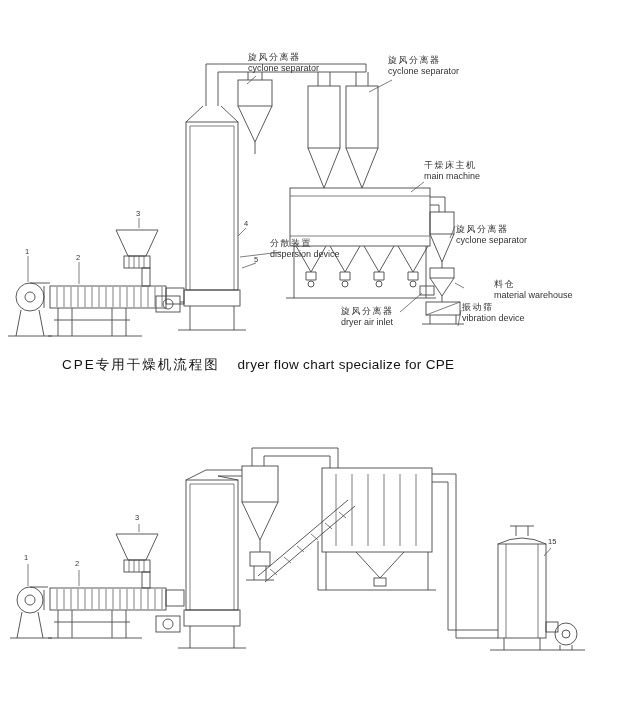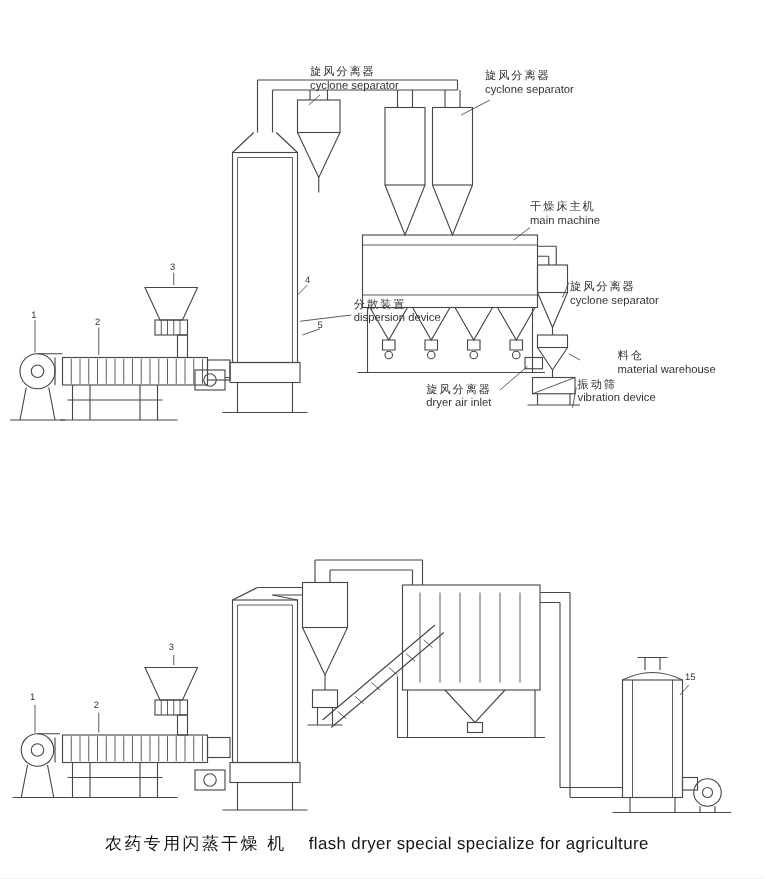--- a/index.html
+++ b/index.html
@@ -135,21 +135,21 @@
     <span class="en">cyclone separator</span>
   </div>
   <div class="lbl" style="left:424px;top:160px">
     <span class="zh">干燥床主机</span>
     <span class="en">main machine</span>
   </div>
   <div class="lbl" style="left:456px;top:224px">
     <span class="zh">旋风分离器</span>
     <span class="en">cyclone separator</span>
   </div>
-  <div class="lbl" style="left:283px;top:238px">
+  <div class="lbl" style="left:270px;top:238px">
     <span class="zh">分散装置</span>
     <span class="en">dispersion device</span>
   </div>
   <div class="lbl" style="left:494px;top:279px">
     <span class="zh">料仓</span>
     <span class="en">material warehouse</span>
   </div>
   <div class="lbl" style="left:341px;top:306px">
     <span class="zh">旋风分离器</span>
     <span class="en">dryer air inlet</span>
@@ -158,20 +158,24 @@
     <span class="zh">振动筛</span>
     <span class="en">vibration device</span>
   </div>
 
   <div class="callout" style="left:25px;top:248px">1</div>
   <div class="callout" style="left:76px;top:254px">2</div>
   <div class="callout" style="left:136px;top:210px">3</div>
   <div class="callout" style="left:244px;top:220px">4</div>
   <div class="callout" style="left:254px;top:256px">5</div>
 
+  <div class="caption" style="left:62px;top:356px">
+    <span class="zh">CPE专用干燥机流程图</span>
+    <span class="en">dryer flow chart specialize for CPE</span>
+  </div>
 
   <svg class="diagram" style="top:440px" width="620" height="225" viewBox="0 0 620 225">
 
     <g>
       <circle cx="30" cy="160" r="13"></circle>
       <circle cx="30" cy="160" r="5"></circle>
       <path d="M30 147H48M44 150V170"></path>
       <path d="M22 172L17 198M38 172L43 198M10 198H52"></path>
     </g>
 
@@ -251,18 +255,14 @@
     <g>
       <path class="thin" d="M28 124V146M79 130V146M139 84V92M551 108L544 116"></path>
     </g>
   </svg>
 
   <div class="callout" style="left:24px;top:554px">1</div>
   <div class="callout" style="left:75px;top:560px">2</div>
   <div class="callout" style="left:135px;top:514px">3</div>
   <div class="callout" style="left:548px;top:538px">15</div>
 
-  <div class="caption" style="left:84px;top:666px">
-    <span class="zh">农药专用闪蒸干燥 机</span>
-    <span class="en">flash dryer special specialize for agriculture</span>
-  </div>
 
 </div>
 
 </body></html>

